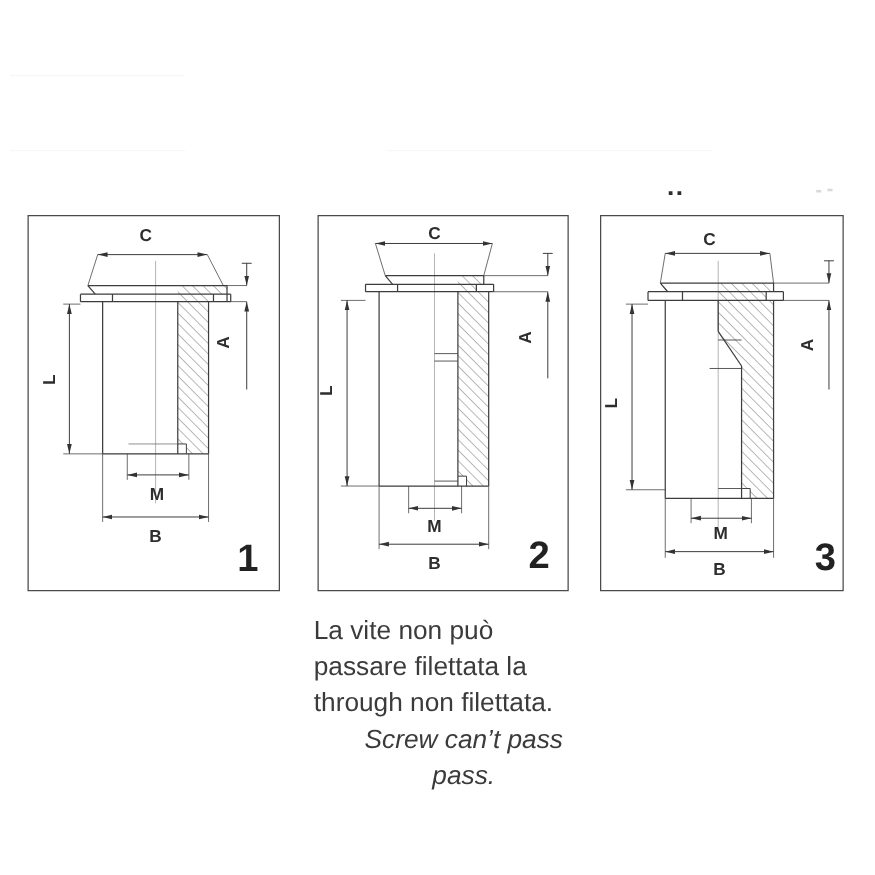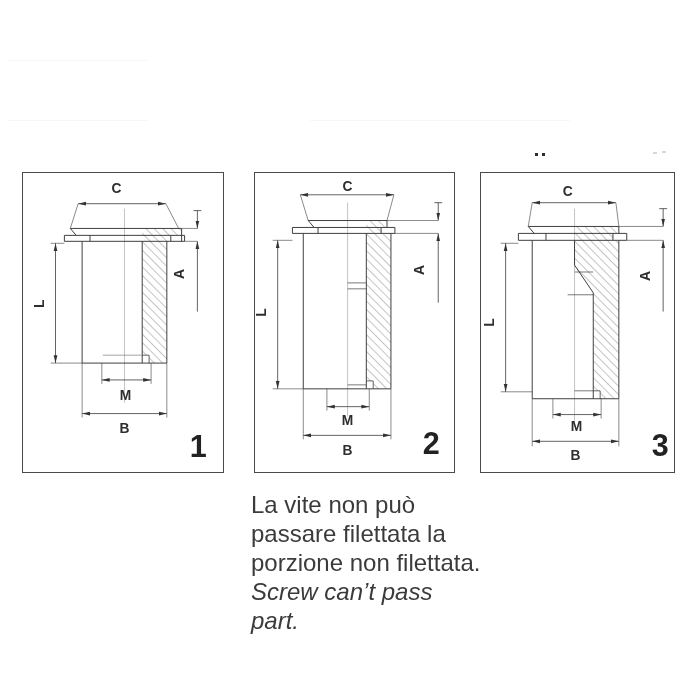--- a/index.html
+++ b/index.html
@@ -12,23 +12,23 @@
     border:1.5px solid #4a4a4a;background:#ffffff;
   }
   .dbox svg{position:absolute;left:0;top:0;width:100%;height:100%;}
   #box1{left:22px;width:200px;}
   #box2{left:254px;width:199px;}
   #box3{left:480px;width:193px;}
   .dim{font:bold 14px "Liberation Sans",sans-serif;fill:#2e2e2e;}
   .num{font:bold 31px "Liberation Sans",sans-serif;fill:#222222;}
   .caption{
     position:absolute;left:251px;top:490px;width:240px;
-    font-size:24px;line-height:29px;color:#3b3b3b;
+    font-size:21px;line-height:29px;color:#3b3b3b;
   }
-  .caption .en{font-style:italic;}
+  .caption .en{font-style:italic;text-align:center;}
   .ghost-dot{position:absolute;width:3px;height:3px;background:#2c2c2c;}
   .ghost-mark{position:absolute;width:4px;height:2px;background:#d8d8d8;}
   .ghost-line{position:absolute;height:1px;background:rgba(0,0,0,0.03);}
 </style>
 </head>
 <body>
 
 <div class="ghost-line" style="left:8px;top:60px;width:140px;"></div>
 <div class="ghost-line" style="left:8px;top:120px;width:140px;"></div>
 <div class="ghost-line" style="left:310px;top:120px;width:260px;"></div>
@@ -176,16 +176,16 @@
   <text class="dim" text-anchor="middle" transform="rotate(-90 13 151)" x="13" y="151">L</text>
   <text class="dim" x="97" y="261" text-anchor="middle">M</text>
   <text class="dim" x="96" y="290" text-anchor="middle">B</text>
   <text class="num" x="182" y="286" text-anchor="middle">3</text>
 </svg>
 </div>
 
 <div class="caption">
   <div class="it">La vite non può</div>
   <div class="it">passare filettata la</div>
-  <div class="it">porzione non filettata.</div>
+  <div class="it">through non filettata.</div>
   <div class="en">Screw can’t pass</div>
-  <div class="en">part.</div>
+  <div class="en">pass.</div>
 </div>
 
 </body></html>

